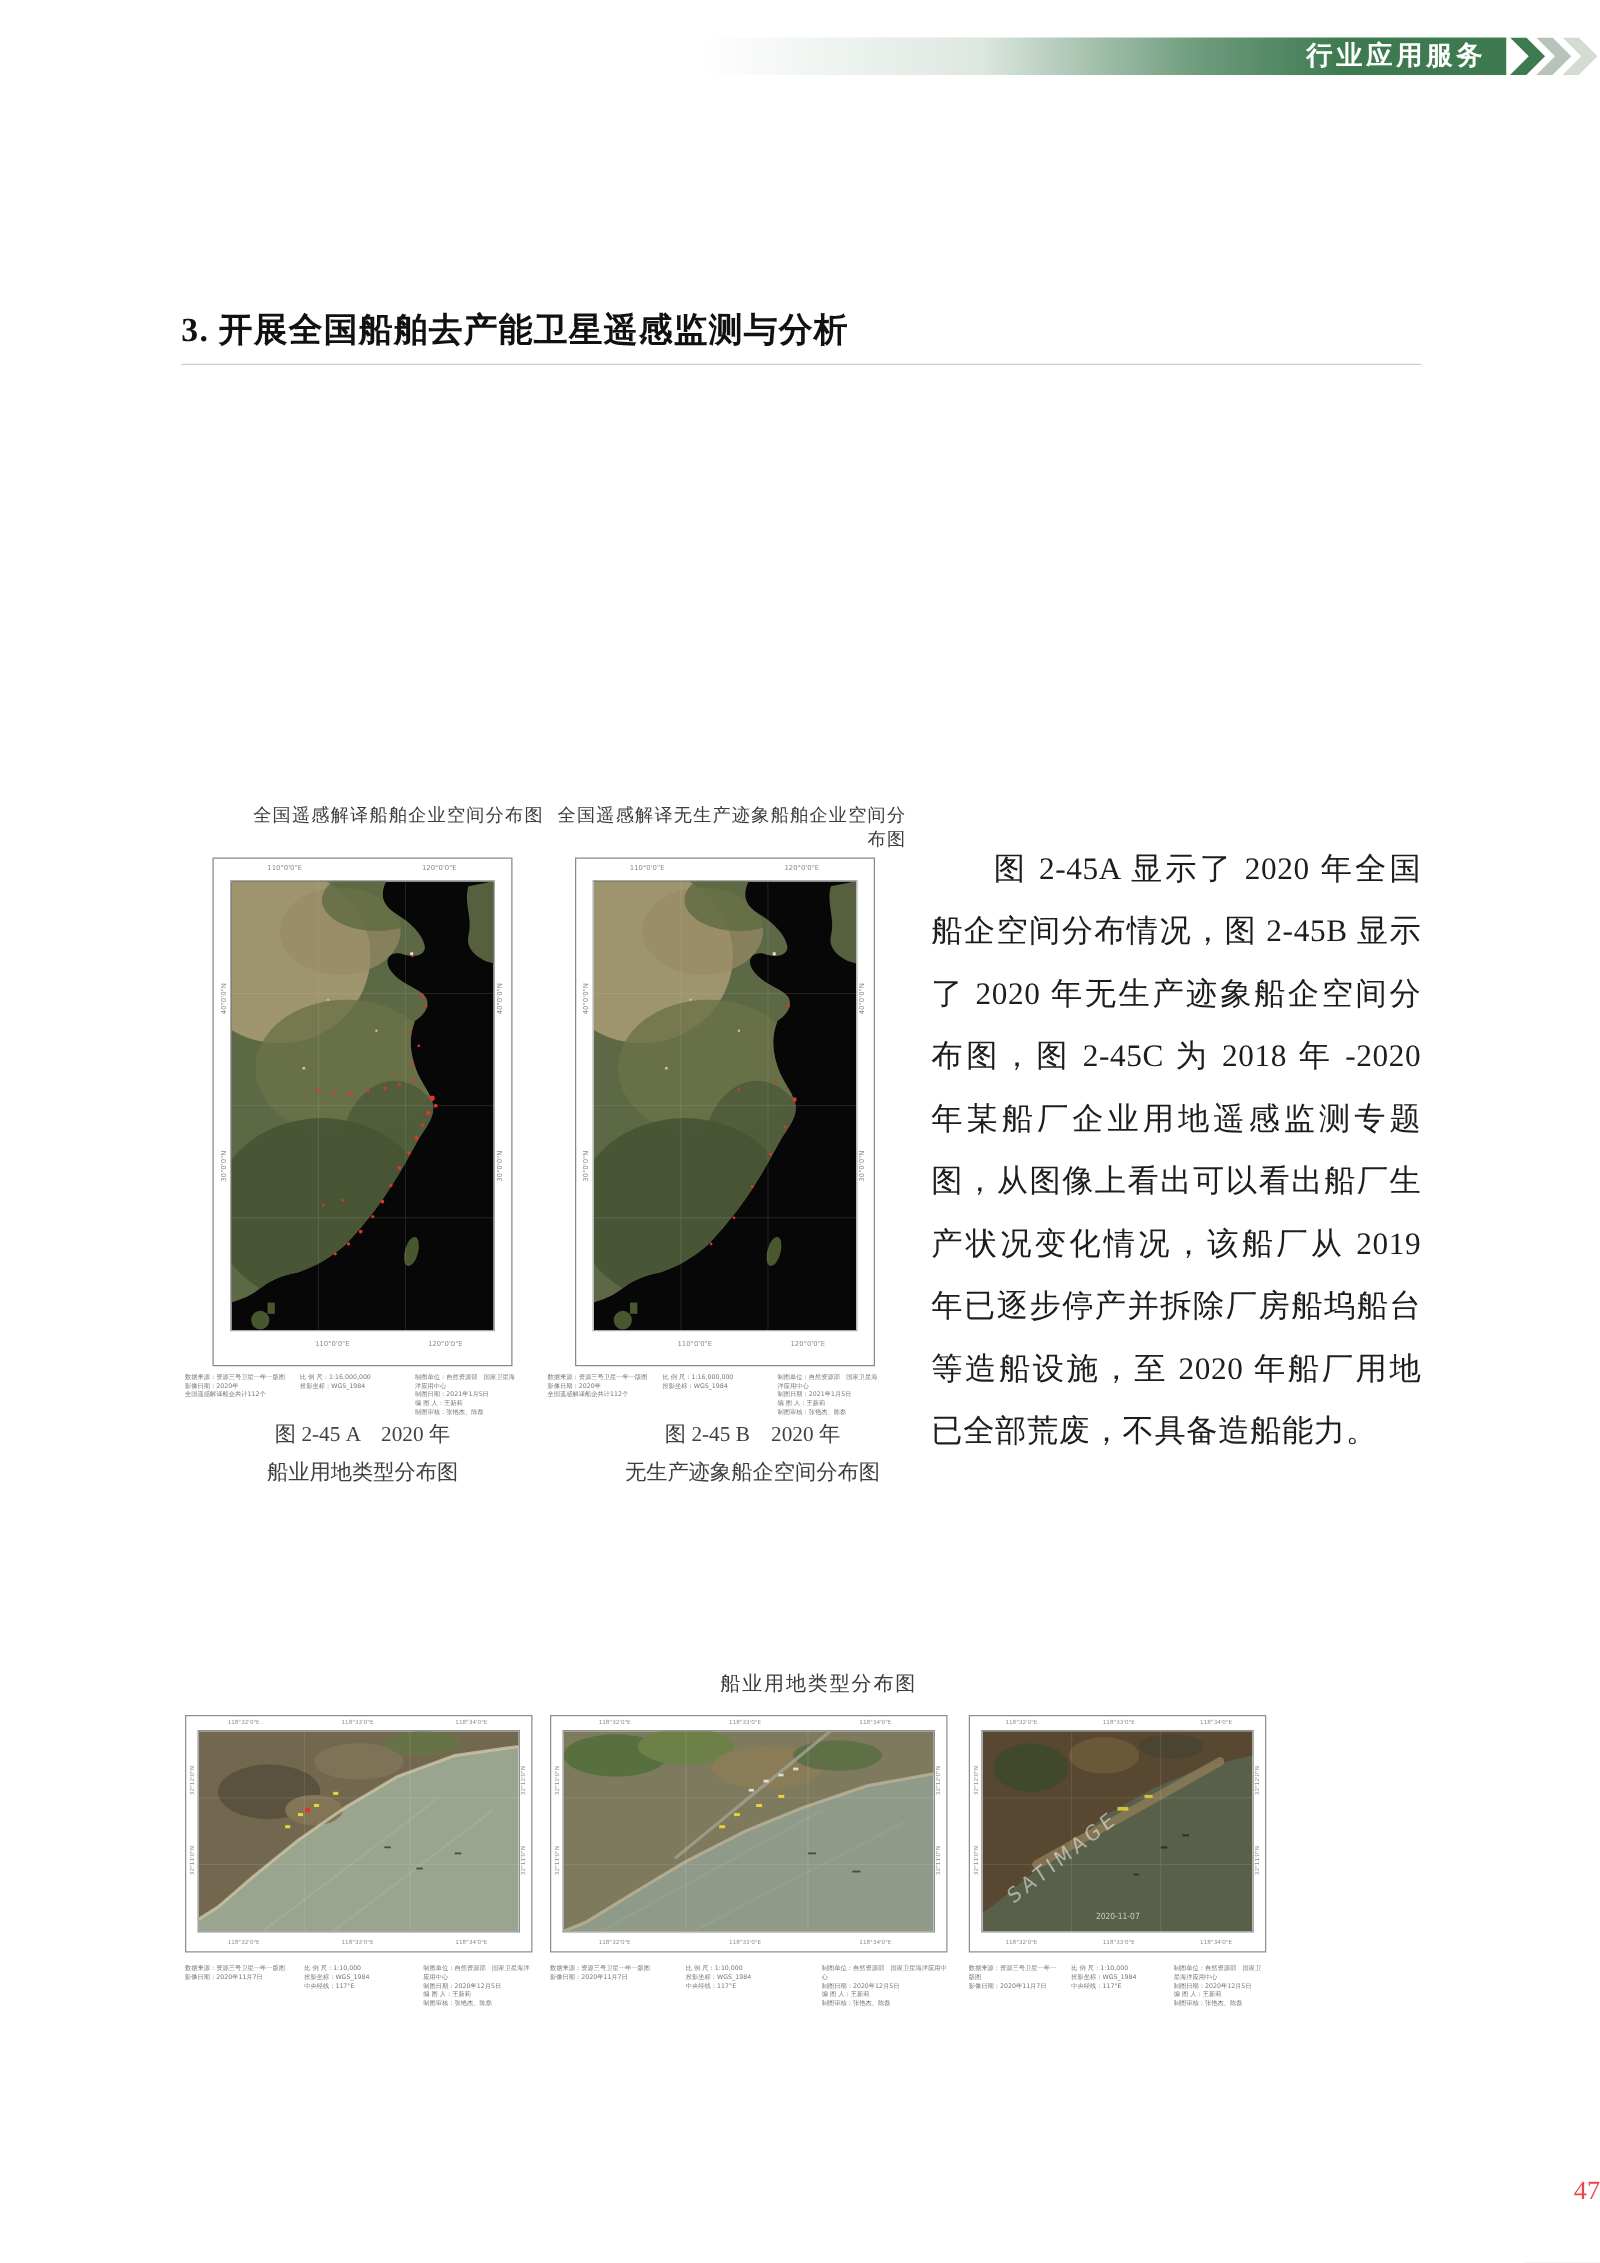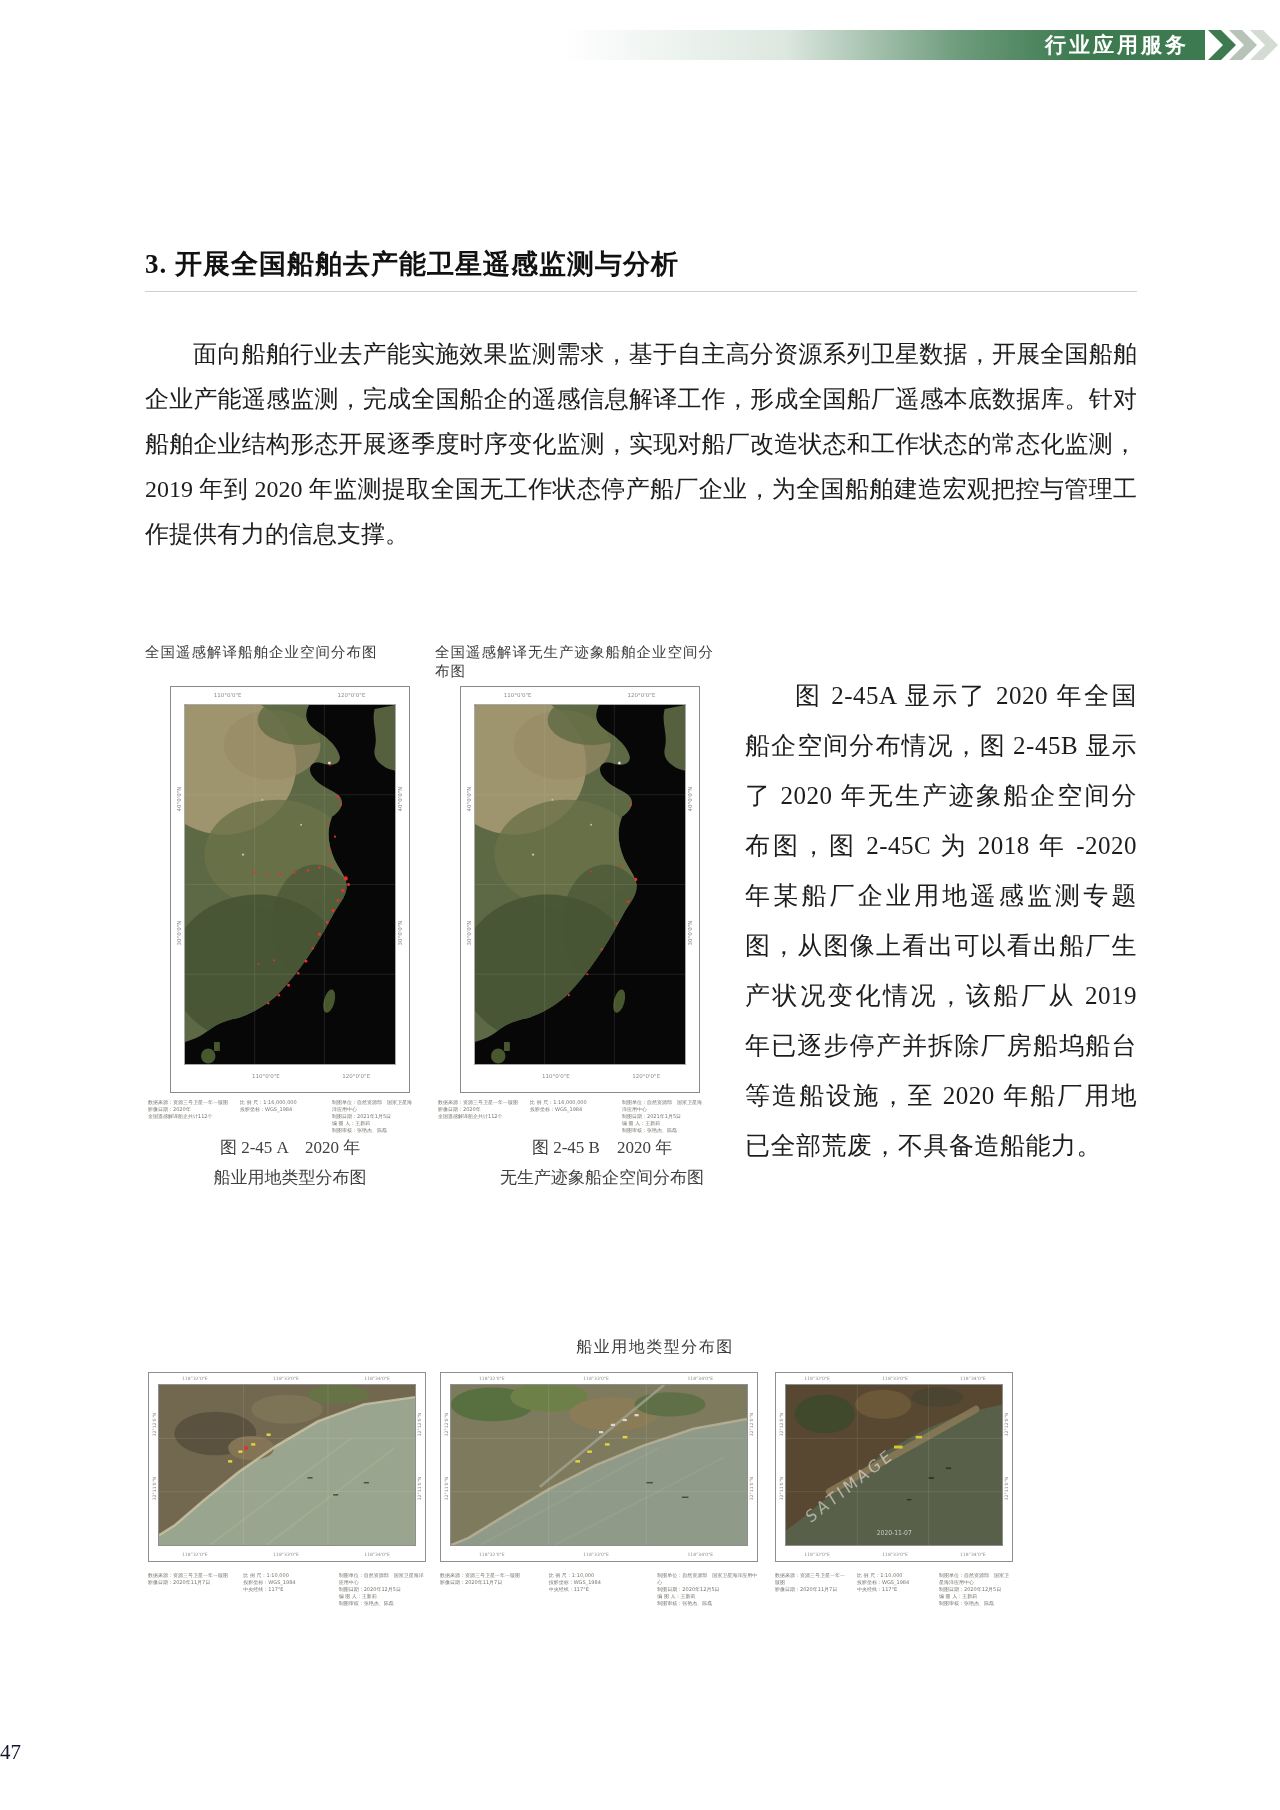--- a/index.html
+++ b/index.html
@@ -14,21 +14,21 @@
   .chevrons{position:absolute;left:1208px;top:30px;width:72px;height:30px;}
 
   
   .heading{position:absolute;left:145px;top:228px;width:992px;font-size:27px;font-weight:bold;
            letter-spacing:1px;color:#111;}
   .divider{position:absolute;left:145px;top:291px;width:992px;height:0;border-top:1px solid #cfcfcf;}
   .bodytext{position:absolute;left:145px;top:308px;width:992px;font-size:24px;line-height:45px;
             text-align:justify;text-indent:2em;color:#1d1d1d;}
 
   
-  .maptitle{position:absolute;top:643px;font-size:14.5px;color:#3c3c3c;text-align:left;
+  .maptitle{position:absolute;top:643px;font-size:14.5px;color:#3c3c3c;text-align:right;
             font-family:Liberation Mono, monospace;letter-spacing:1px;}
   .mpanel{position:absolute;top:686px;width:240px;height:407px;background:#fff;border:1px solid #8a8a8a;box-sizing:border-box;}
   .mpanel .maparea{position:absolute;left:13px;right:13px;top:17px;bottom:27px;border:1px solid #aaa;overflow:hidden;}
   .mpanel svg{display:block;width:100%;height:100%;}
   .geolabel{position:absolute;font-size:5.5px;color:#8a8a8a;font-family:"DejaVu Sans",sans-serif;white-space:nowrap;}
   .geolabel.rot{transform:rotate(-90deg);}
   .metaRow{position:absolute;display:flex;gap:8px;font-size:5px;line-height:7px;color:#77756f;
            font-family:"DejaVu Sans",sans-serif;}
   .metaRow .mcol{flex:1;}
   .figcap{position:absolute;width:250px;text-align:center;font-size:17px;line-height:30px;color:#404040;}
@@ -39,39 +39,38 @@
 
   
   .btitle{position:absolute;left:470px;top:1337px;width:370px;text-align:center;font-size:16px;color:#3c3c3c;
           font-family:"Liberation Sans","DejaVu Sans",sans-serif;letter-spacing:1.5px;}
   .dpanel{position:absolute;top:1372px;height:190px;background:#fff;border:1px solid #8f8f8f;box-sizing:border-box;}
   .dpanel .maparea{position:absolute;left:9px;right:9px;top:11px;bottom:15px;border:1px solid #8f8f8f;overflow:hidden;}
   .dpanel svg{display:block;width:100%;height:100%;}
   .dgeo{position:absolute;font-size:4.5px;color:#8f8d86;font-family:"DejaVu Sans",sans-serif;white-space:nowrap;}
   .dgeo.rot{transform:rotate(-90deg);}
   .capC{position:absolute;left:180px;top:1637px;width:800px;text-align:center;font-size:17px;color:#4a4a4a;}
-  .pagenum{position:absolute;left:0;top:1740px;width:1280px;text-align:left;font-size:21px;color:#0f172a;}
+  .pagenum{position:absolute;left:0;top:1740px;width:1280px;text-align:right;font-size:21px;color:#ef4444;}
 </style>
 </head>
 <body>
 
 <div class="page">
 
   <div class="banner">
     <span>行业应用服务</span>
   </div>
   <svg class="chevrons" viewBox="0 0 72 30">
     <polygon points="0,0 13,0 28,15 13,30 0,30 15,15" fill="#3d7a50"></polygon>
     <polygon points="21,0 34,0 49,15 34,30 21,30 36,15" fill="#b7c3b8"></polygon>
     <polygon points="42,0 55,0 70,15 55,30 42,30 57,15" fill="#d4dbd3"></polygon>
   </svg>
 
   <h1 class="heading">3. 开展全国船舶去产能卫星遥感监测与分析</h1>
   <div class="divider"></div>
-  <p class="bodytext">面向船舶行业去产能实施效果监测需求，基于自主高分资源系列卫星数据，开展全国船舶企业产能遥感监测，完成全国船企的遥感信息解译工作，形成全国船厂遥感本底数据库。针对船舶企业结构形态开展逐季度时序变化监测，实现对船厂改造状态和工作状态的常态化监测，2019 年到 2020 年监测提取全国无工作状态停产船厂企业，为全国船舶建造宏观把控与管理工作提供有力的信息支撑。</p>
 
   <div class="maptitle" style="left:145px;width:290px;">全国遥感解译船舶企业空间分布图</div>
   <div class="maptitle" style="left:435px;width:290px;">全国遥感解译无生产迹象船舶企业空间分布图</div>
 
   <div class="mpanel" style="left:170px;">
     <span class="geolabel" style="left:18%;top:5px;">110°0'0"E</span>
     <span class="geolabel" style="left:70%;top:5px;">120°0'0"E</span>
     <span class="geolabel" style="left:34%;bottom:13px;">110°0'0"E</span>
     <span class="geolabel" style="left:72%;bottom:13px;">120°0'0"E</span>
     <span class="geolabel rot" style="left:-4px;top:27%;">40°0'0"N</span>

